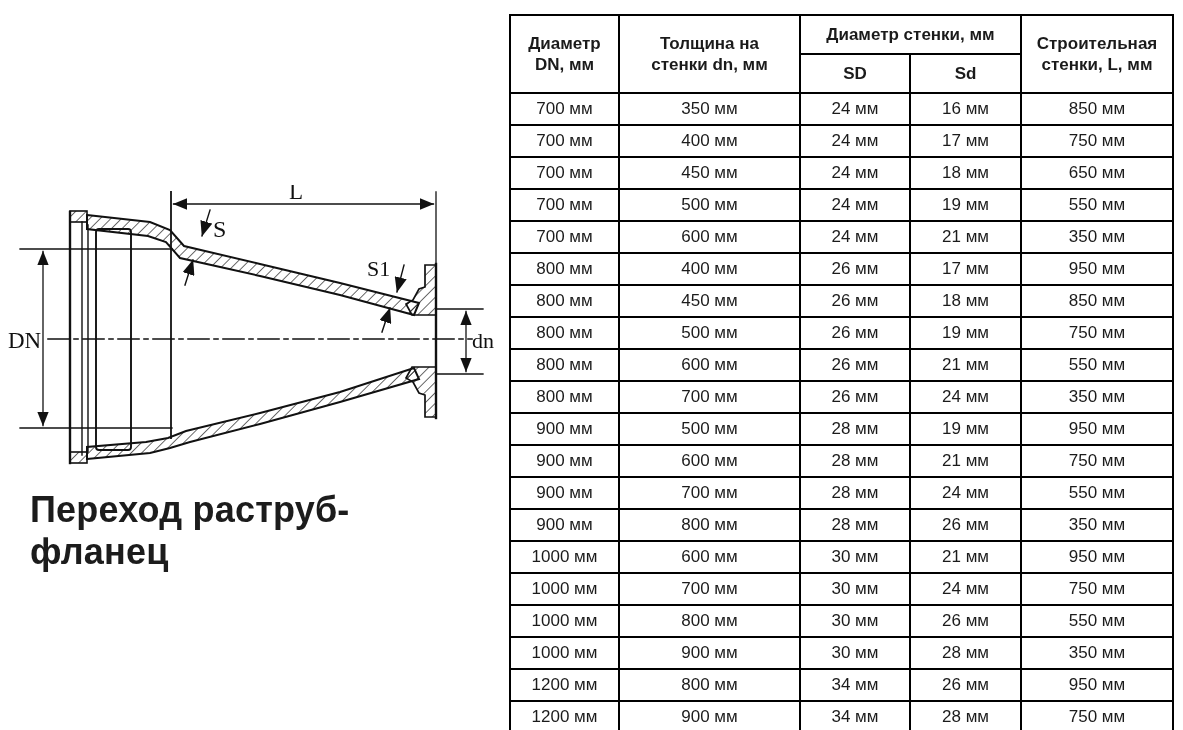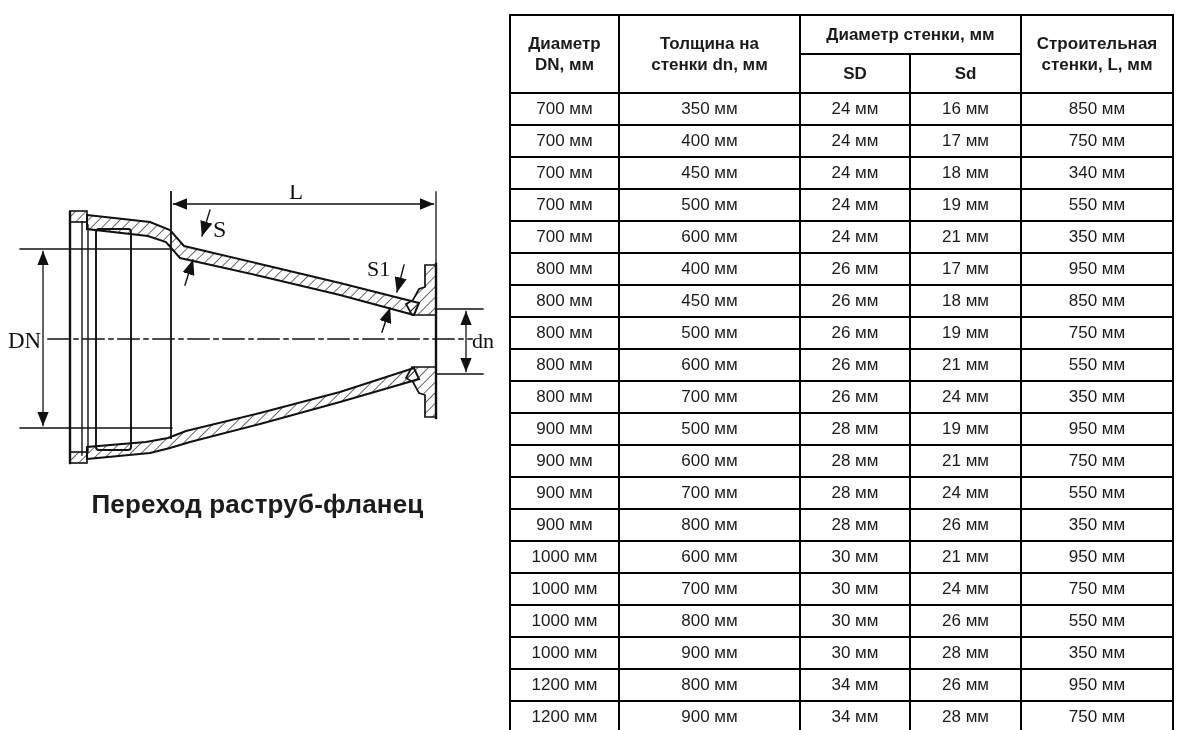--- a/index.html
+++ b/index.html
@@ -31,22 +31,21 @@
   }
   .dim-label {
     font-family: "Liberation Serif", "DejaVu Serif", serif;
     fill: #111111;
   }
   #drawing-caption {
     position: absolute;
     left: 30px;
     top: 489px;
     width: 455px;
-    text-align: center;
-    font-size: 26px;
+    font-size: 36px;
     font-weight: 600;
     letter-spacing: 0.2px;
     color: #1c1c1c;
   }
 
   
   #spec-table {
     position: absolute;
     left: 509px;
     top: 14px;
@@ -184,21 +183,21 @@
           <td>400 мм</td>
           <td>24 мм</td>
           <td>17 мм</td>
           <td>750 мм</td>
         </tr>
         <tr>
           <td>700 мм</td>
           <td>450 мм</td>
           <td>24 мм</td>
           <td>18 мм</td>
-          <td>340 мм</td>
+          <td>650 мм</td>
         </tr>
         <tr>
           <td>700 мм</td>
           <td>500 мм</td>
           <td>24 мм</td>
           <td>19 мм</td>
           <td>550 мм</td>
         </tr>
         <tr>
           <td>700 мм</td>

